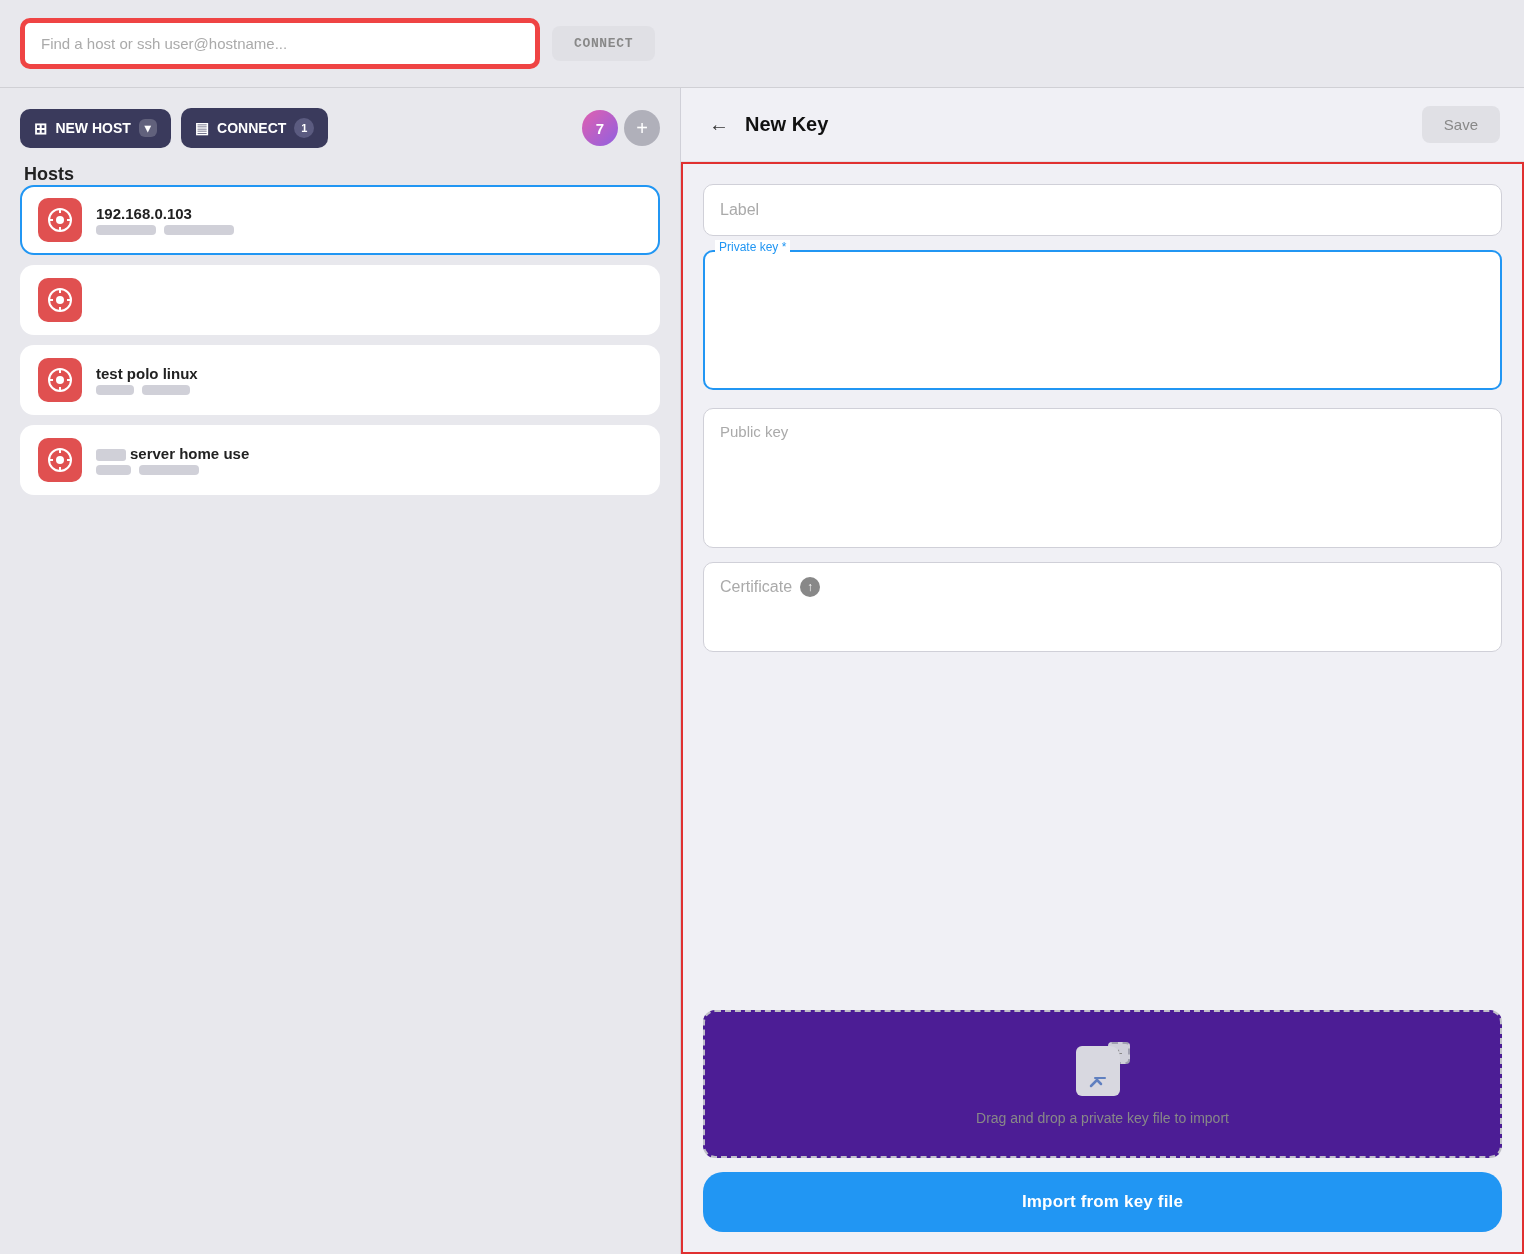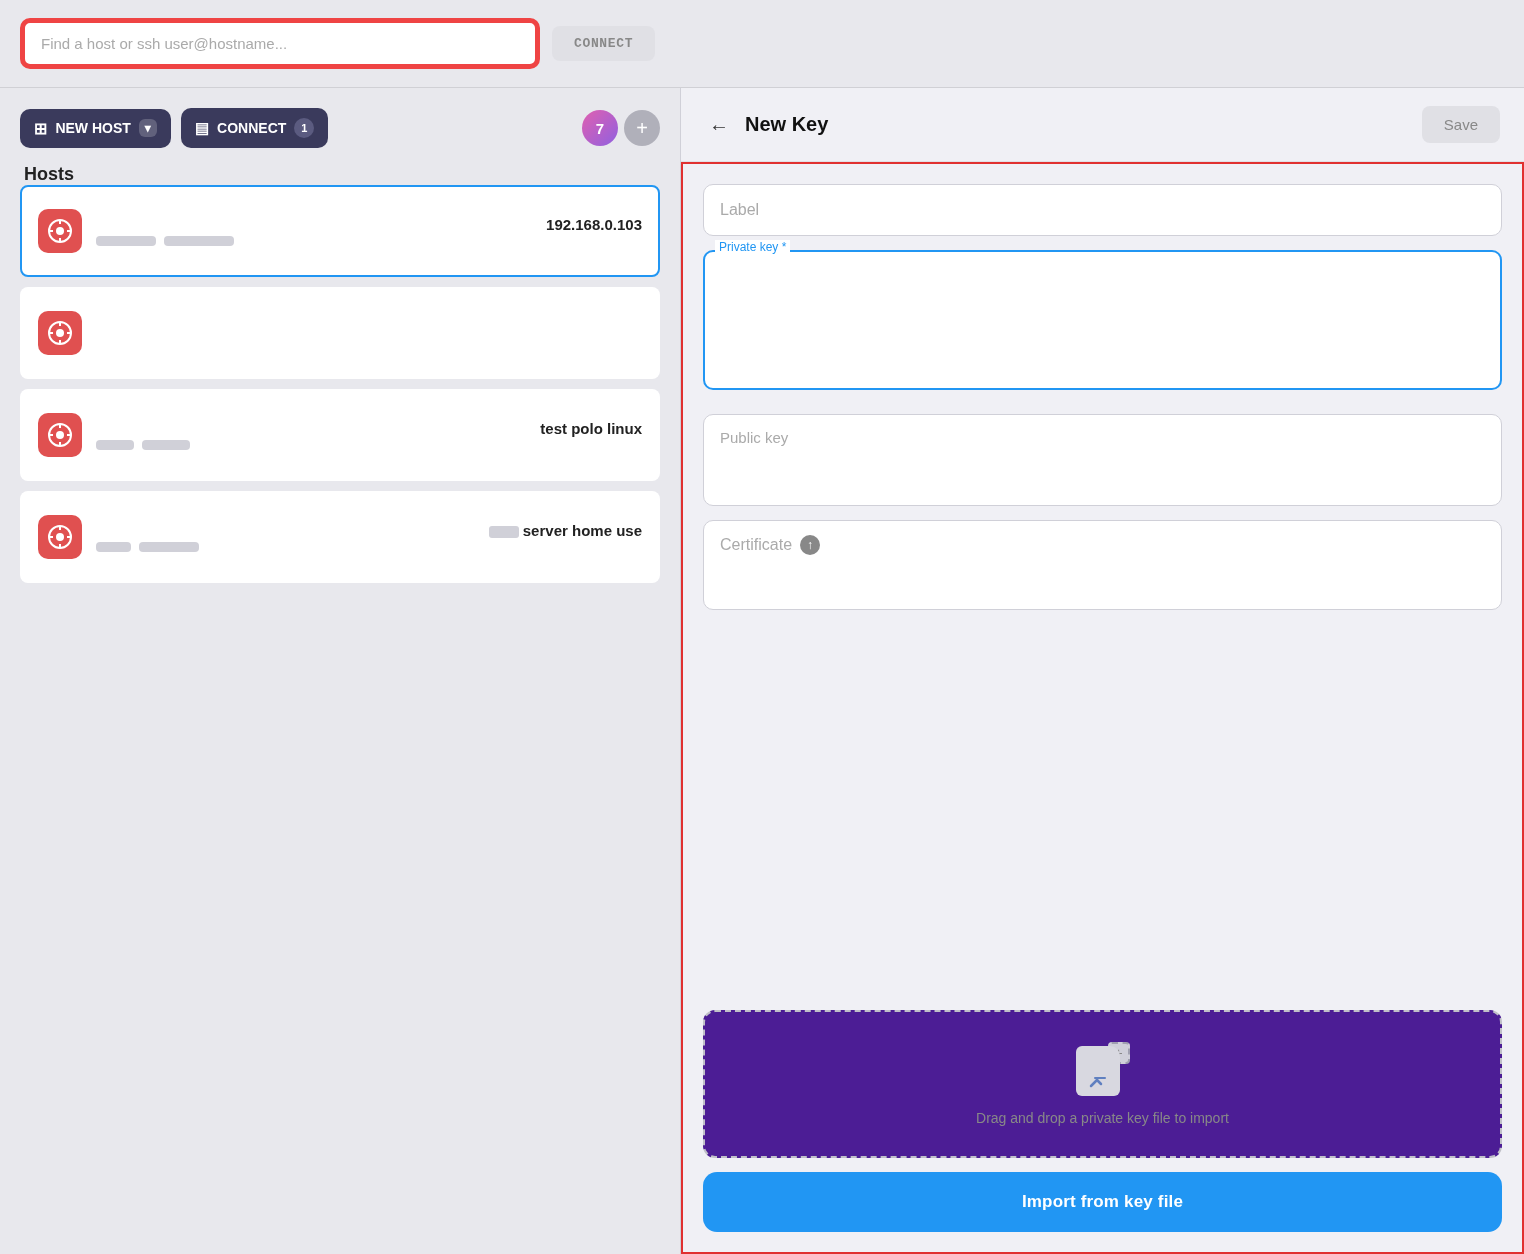--- a/index.html
+++ b/index.html
@@ -157,28 +157,27 @@
     }
 
     .host-list {
       display: flex;
       flex-direction: column;
       gap: 10px;
     }
 
     .host-card {
       background: #fff;
-      border-radius: 8px;
-      padding: 22px 16px;
+      border-radius: 14px;
+      padding: 11px 16px;
       display: flex;
       align-items: center;
       gap: 14px;
       cursor: pointer;
       border: 2px solid transparent;
-      text-align: right;
     }
     .host-card.active {
       border-color: #2196f3;
     }
     .host-icon {
       width: 44px;
       height: 44px;
       border-radius: 10px;
       background: #e05050;
       display: flex;
@@ -308,25 +307,24 @@
       font-family: inherit;
     }
     .textarea-plain {
       background: #fff;
       border: 1.5px solid #d0d0d8;
       border-radius: 10px;
       padding: 14px 16px;
       font-size: 15px;
       color: #333;
       width: 100%;
-      height: 92px;
+      height: 140px;
       resize: none;
       outline: none;
       font-family: inherit;
-      margin-top: 6px;
     }
     .textarea-plain::placeholder {
       color: #aaa;
     }
 
     .cert-header {
       display: flex;
       align-items: center;
       gap: 8px;
       padding: 14px 16px 6px;
@@ -400,21 +398,21 @@
     }
     .drop-text {
       font-size: 14px;
       color: #888;
     }
 
     
     .import-btn {
       background: #2196f3;
       border: none;
-      border-radius: 14px;
+      border-radius: 20px;
       padding: 20px;
       font-size: 17px;
       font-weight: 600;
       color: #fff;
       width: 100%;
       cursor: pointer;
       letter-spacing: 0.01em;
     }
 
     

